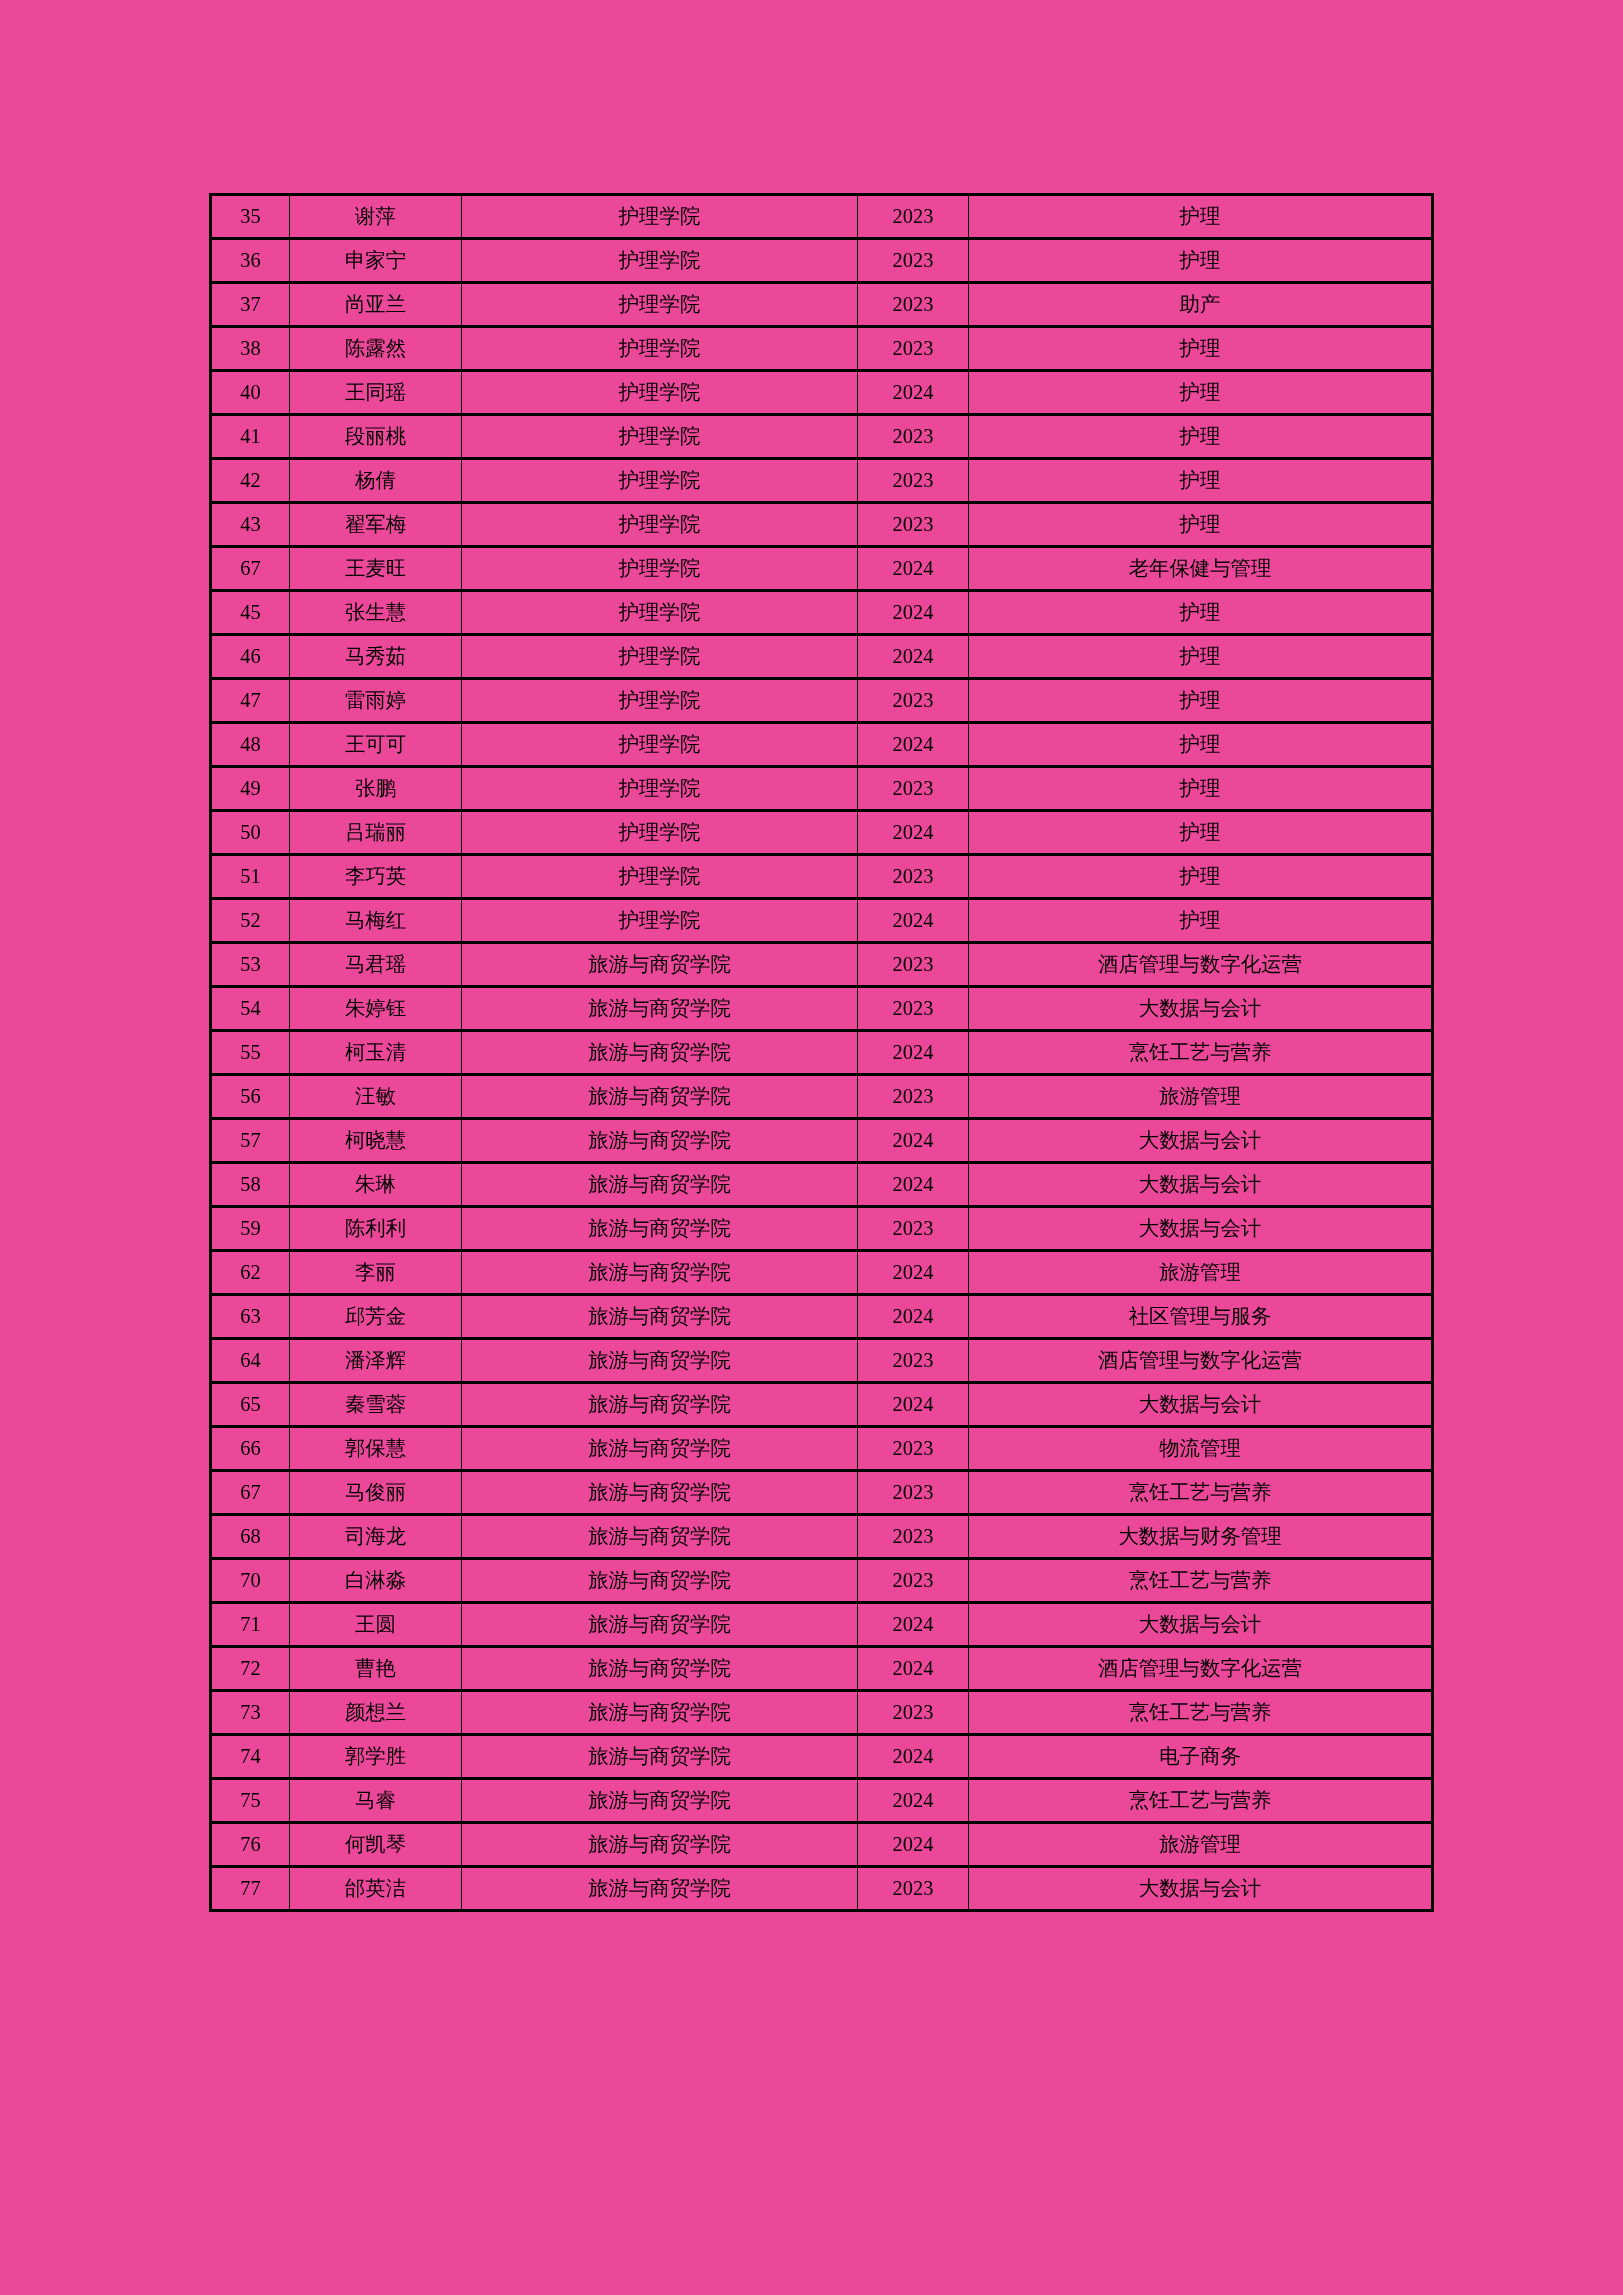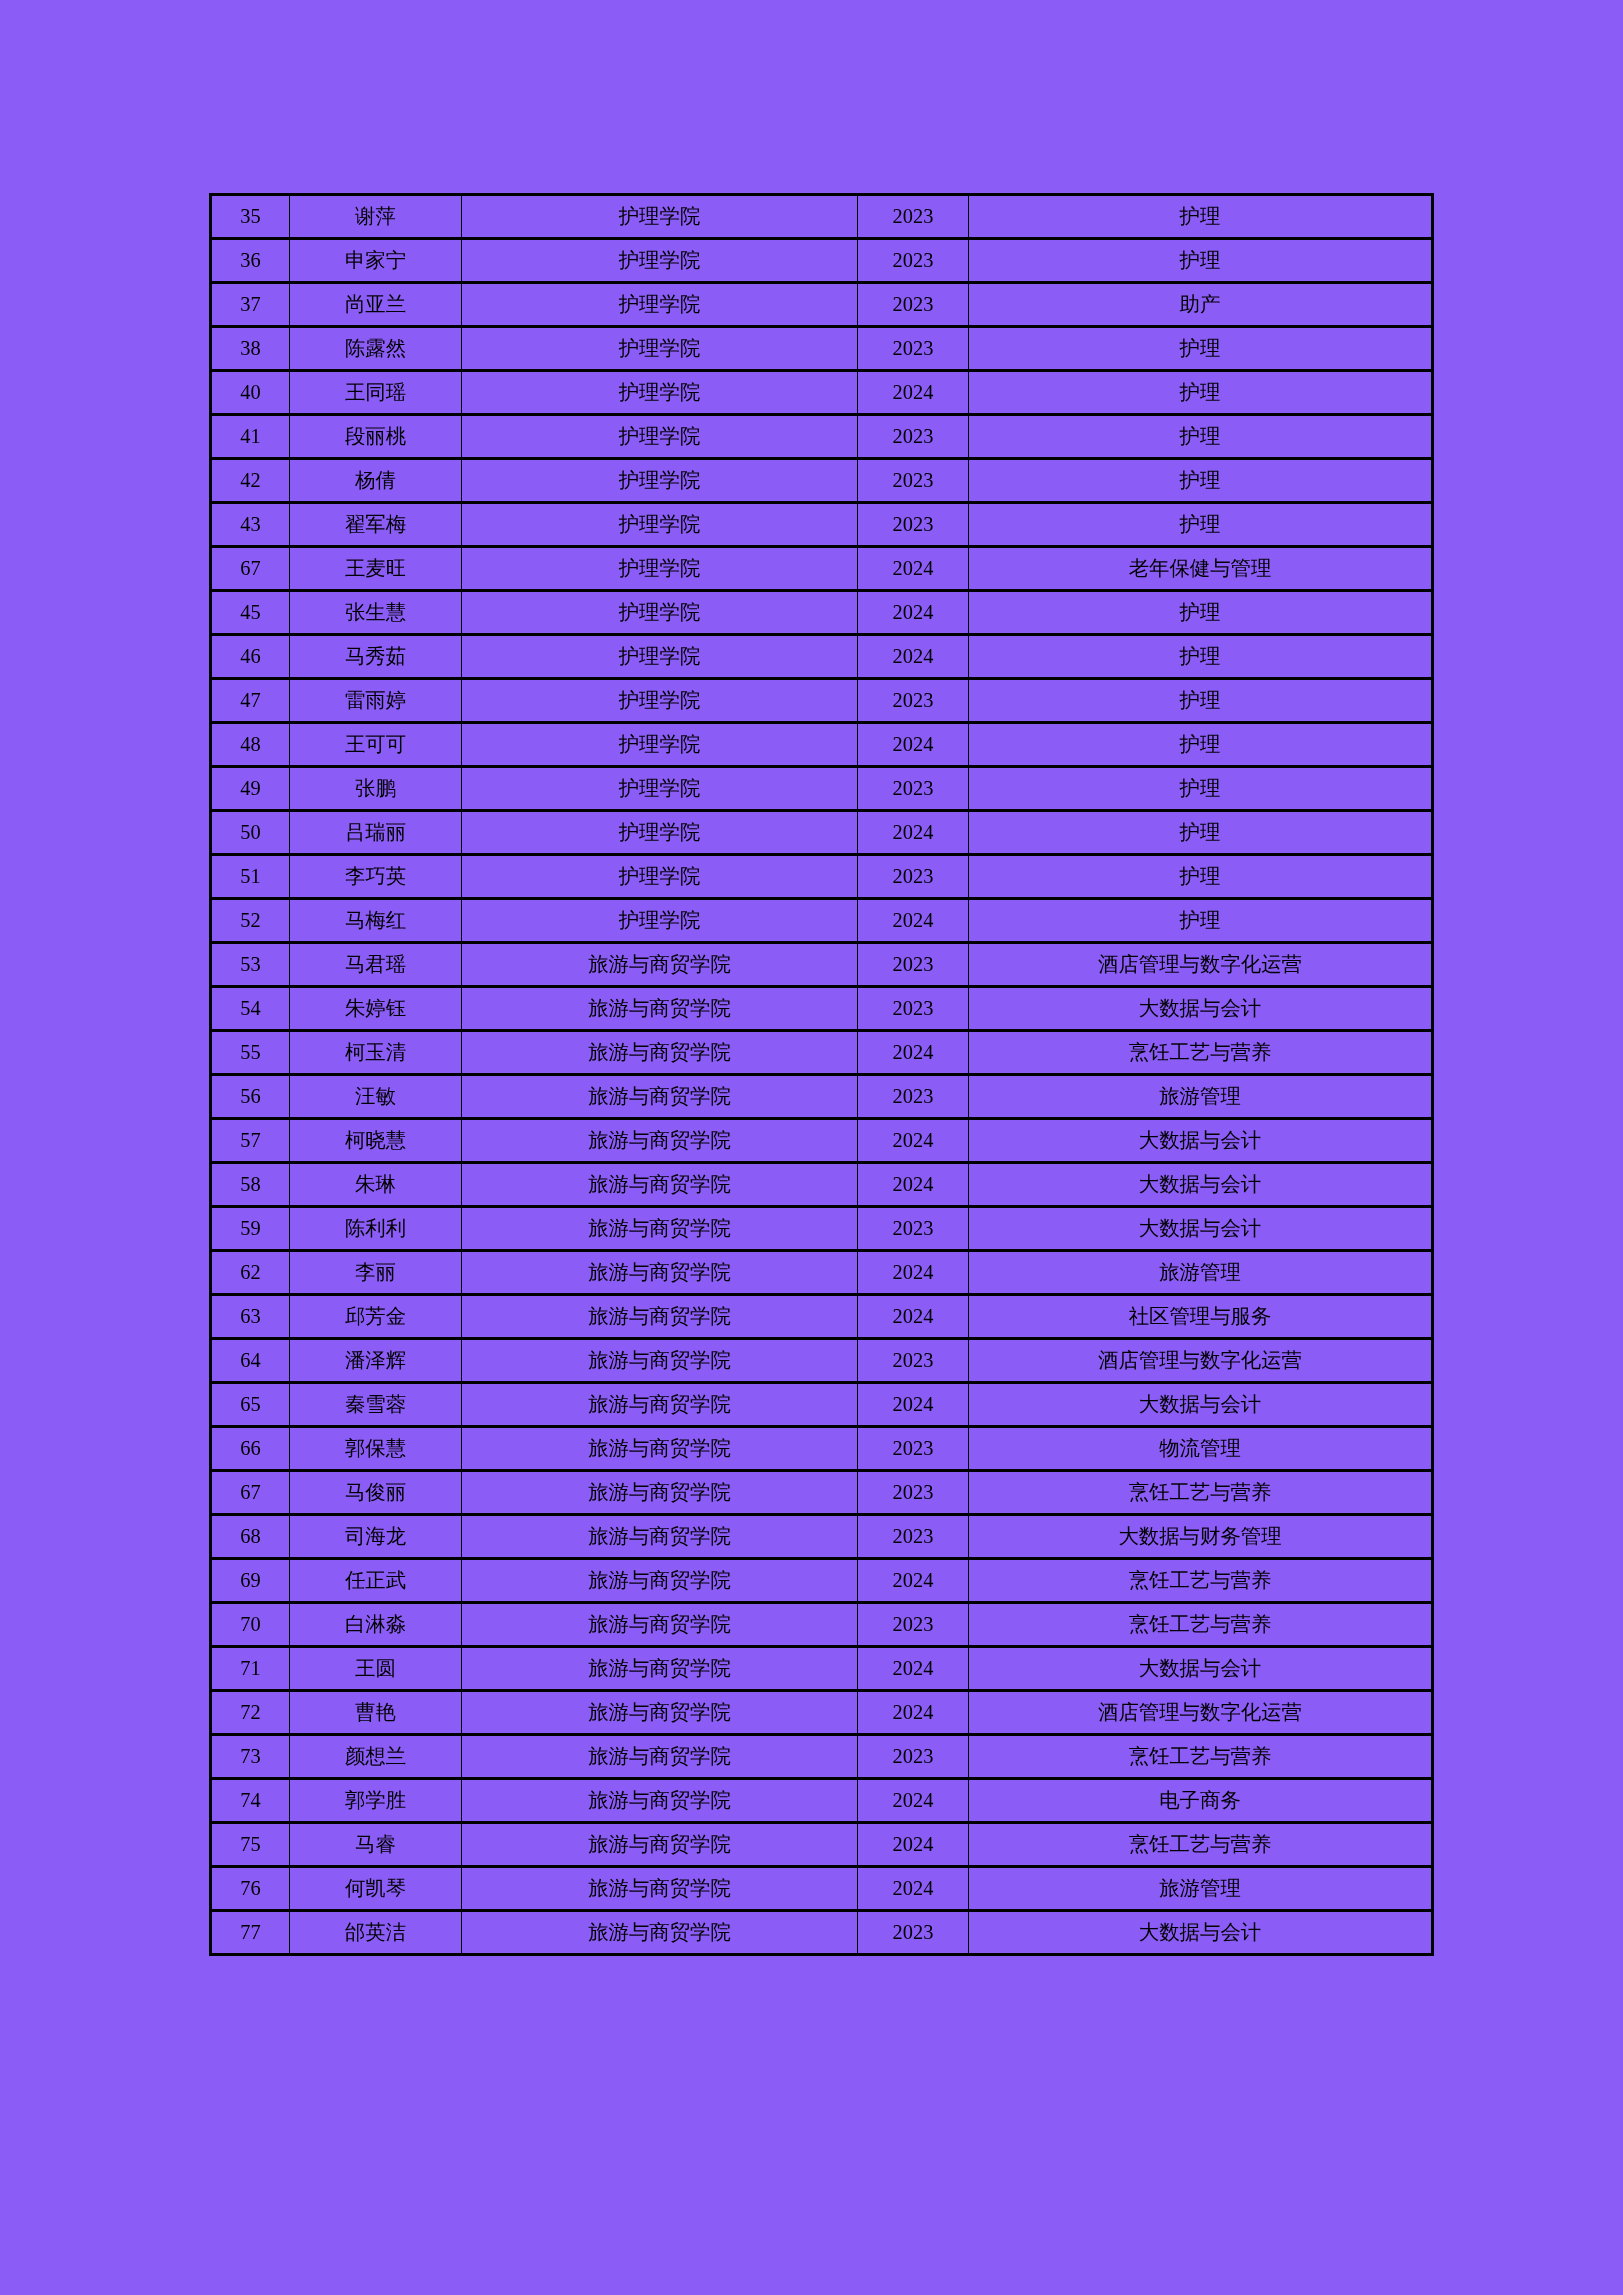--- a/index.html
+++ b/index.html
@@ -4,21 +4,21 @@
 <style>
   html, body {
     margin: 0;
     padding: 0;
     background: #ffffff;
   }
   .page {
     position: relative;
     width: 1623px;
     height: 2295px;
-    background: #8b5cf6;
+    background: #ec4899;
     font-family: "Liberation Serif", "DejaVu Serif", serif;
     color: #000000;
   }
   table.roster {
     position: absolute;
     left: 209px;
     top: 193px;
     width: 1223px;
     border-collapse: collapse;
     table-layout: fixed;
@@ -269,27 +269,20 @@
           <td>烹饪工艺与营养</td>
         </tr>
         <tr>
           <td>68</td>
           <td>司海龙</td>
           <td>旅游与商贸学院</td>
           <td>2023</td>
           <td>大数据与财务管理</td>
         </tr>
         <tr>
-          <td>69</td>
-          <td>任正武</td>
-          <td>旅游与商贸学院</td>
-          <td>2024</td>
-          <td>烹饪工艺与营养</td>
-        </tr>
-        <tr>
           <td>70</td>
           <td>白淋淼</td>
           <td>旅游与商贸学院</td>
           <td>2023</td>
           <td>烹饪工艺与营养</td>
         </tr>
         <tr>
           <td>71</td>
           <td>王圆</td>
           <td>旅游与商贸学院</td>

